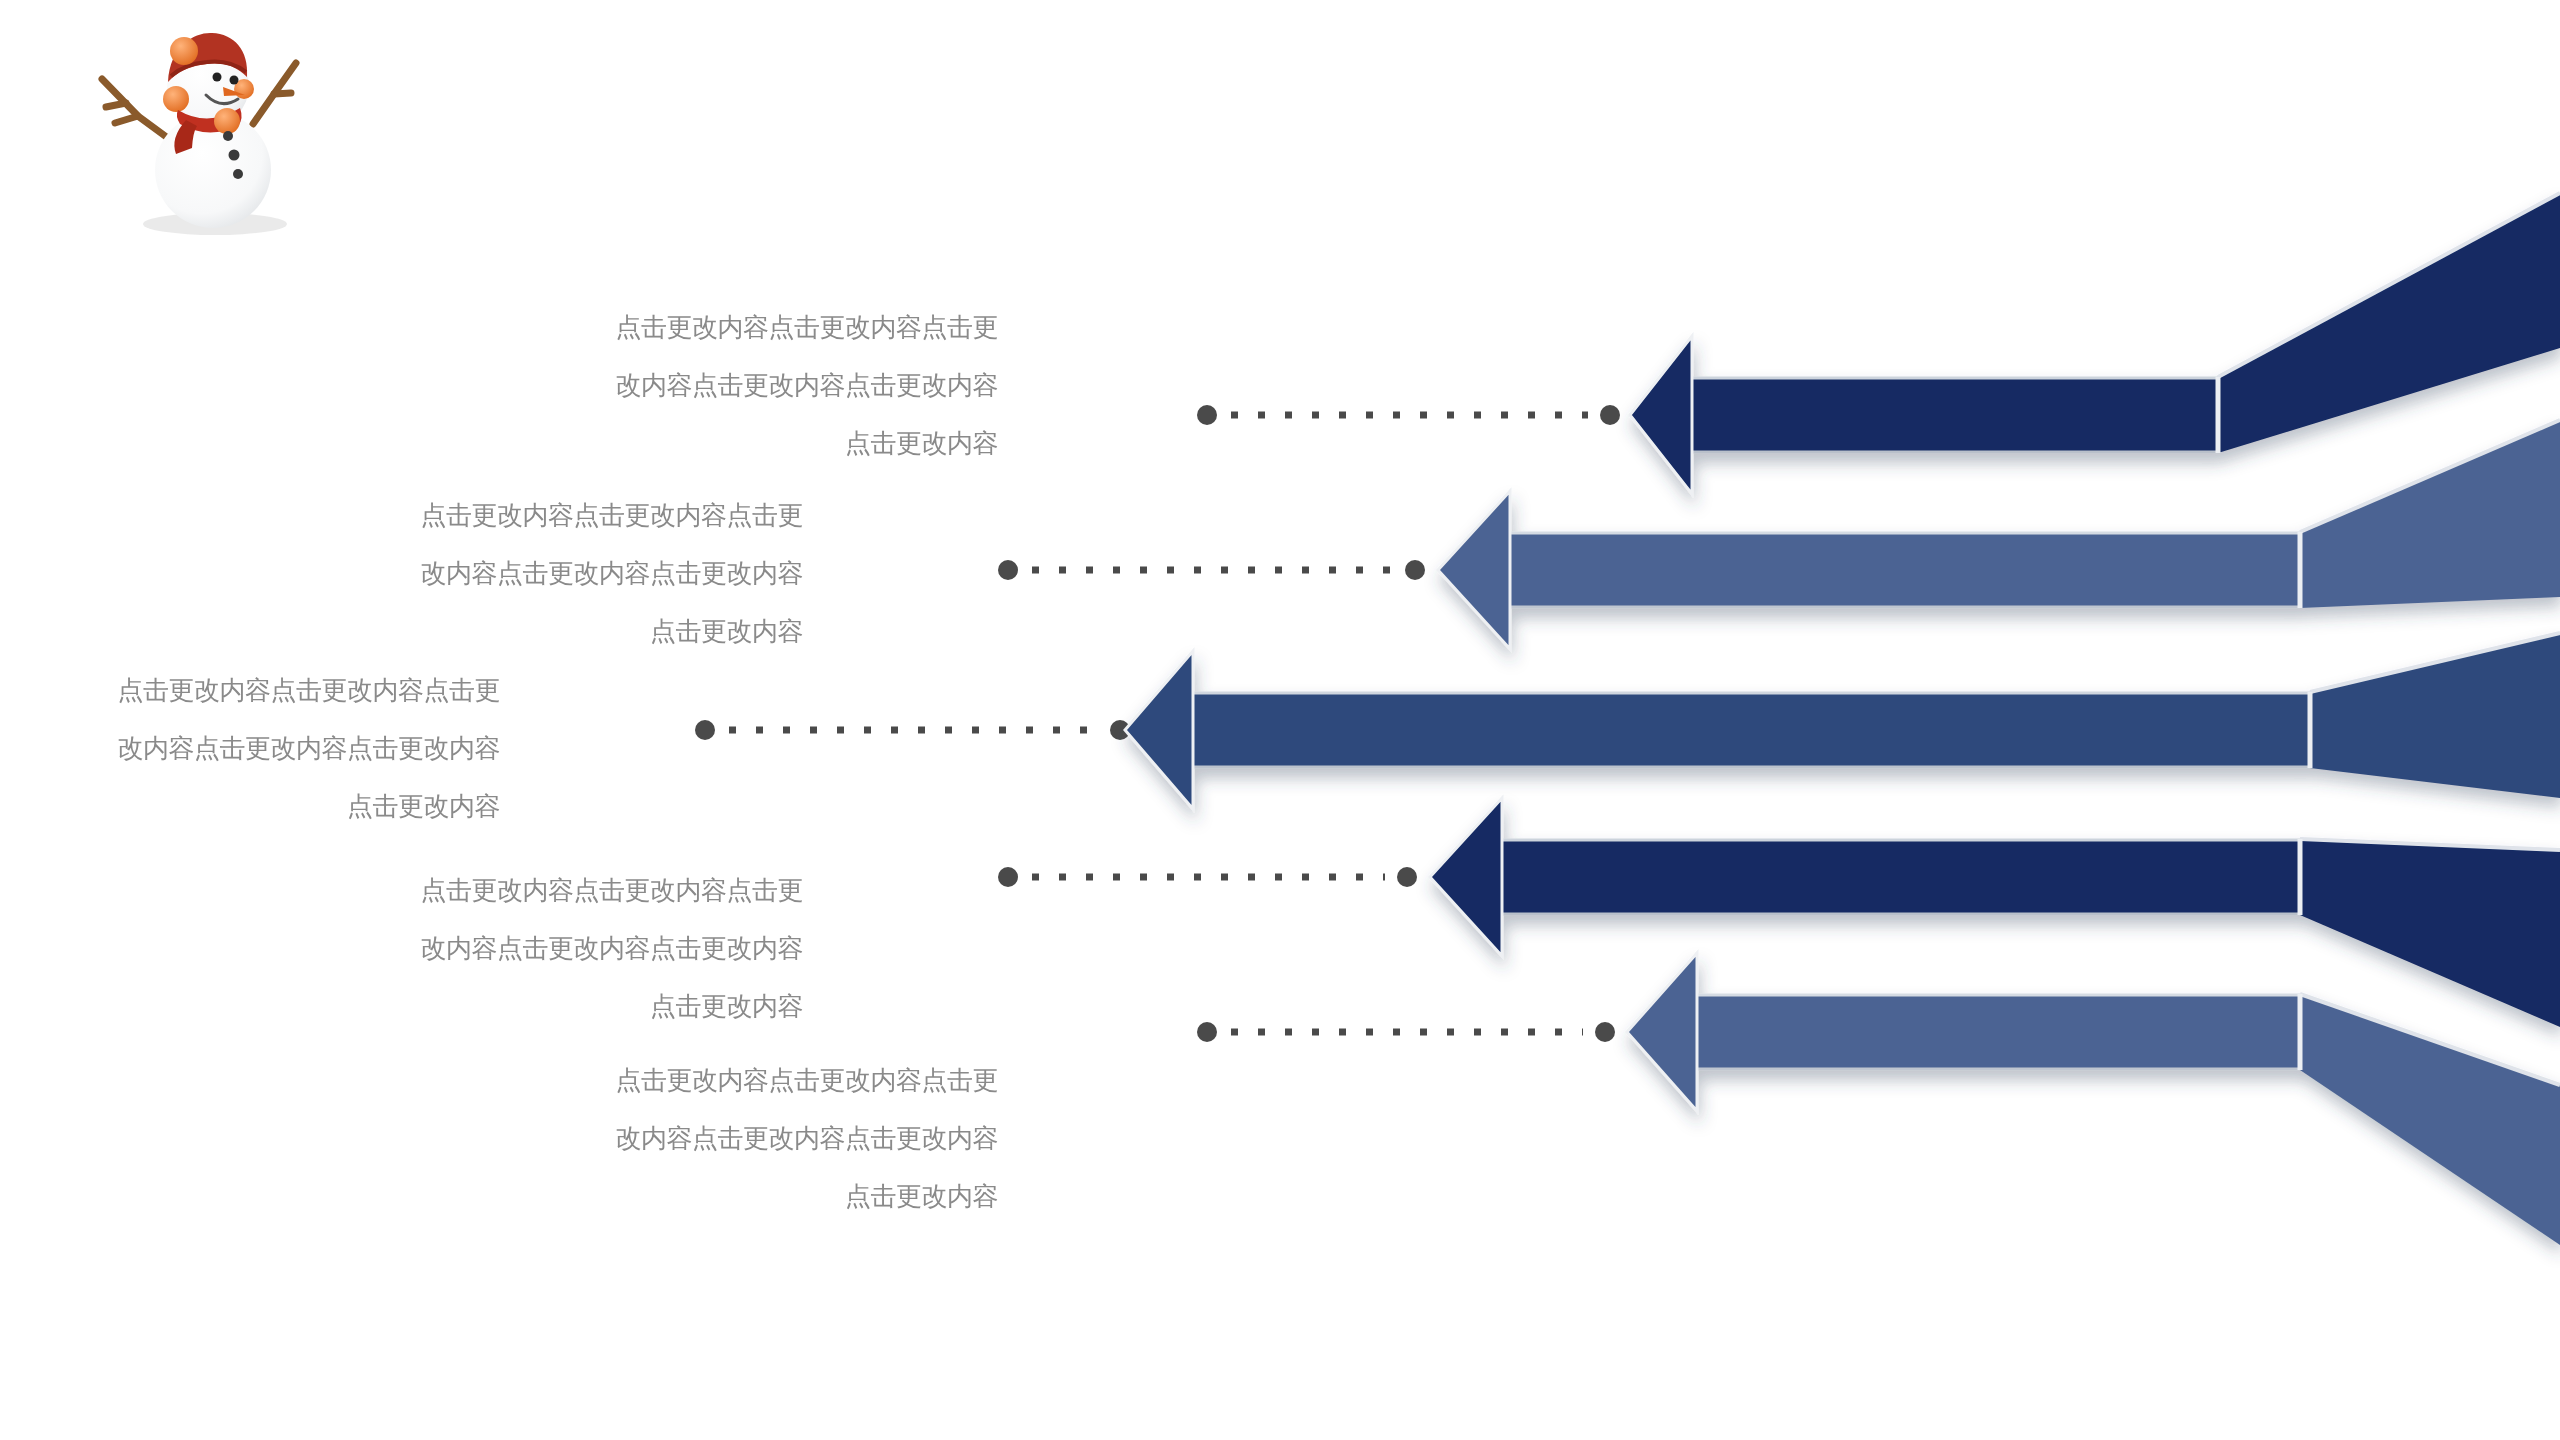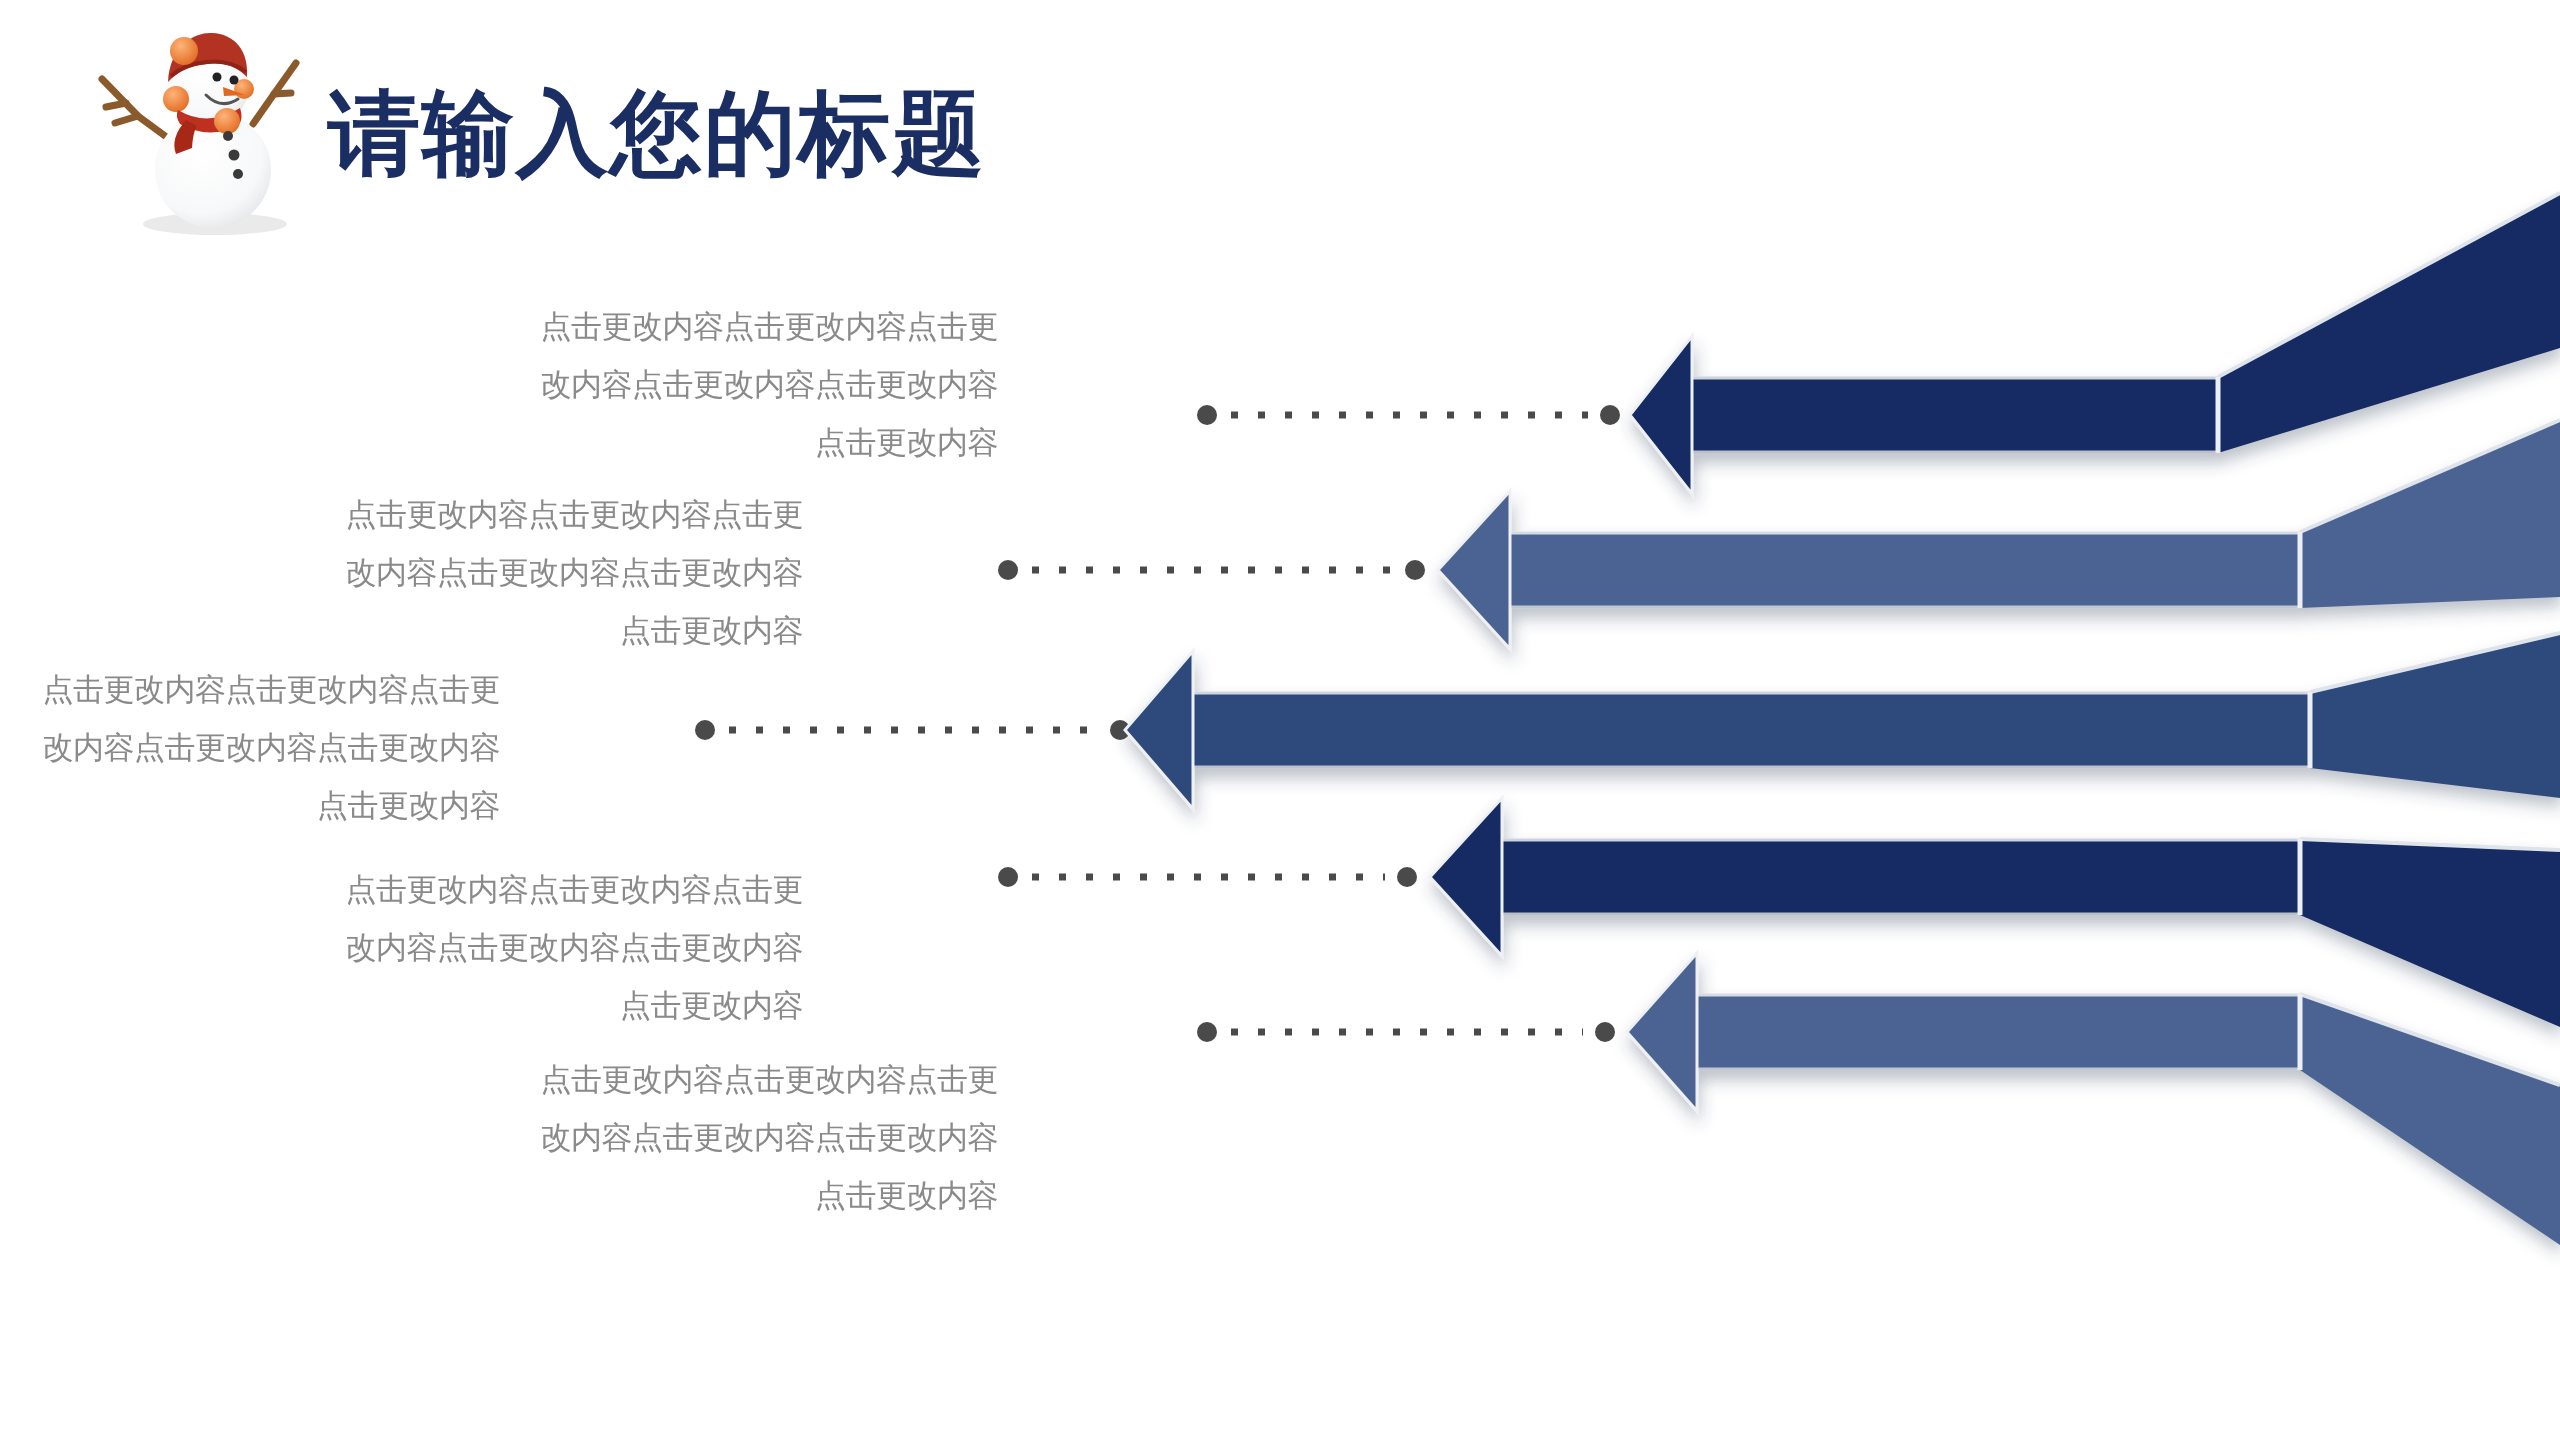--- a/index.html
+++ b/index.html
@@ -8,35 +8,34 @@
     overflow:hidden;font-family:"Liberation Sans","DejaVu Sans",sans-serif;
   }
   #arrow-layer{position:absolute;left:0;top:0;width:2560px;height:1440px;}
   .slide-title{
     position:absolute;left:328px;top:78px;width:1200px;height:110px;
     font-size:92px;font-weight:800;color:#1a2e63;letter-spacing:2px;
     line-height:110px;white-space:nowrap;
   }
   .tb{
     position:absolute;width:760px;text-align:right;
-    font-size:31px;color:#8a8a8a;line-height:58px;letter-spacing:-0.5px;
+    font-size:26px;color:#8a8a8a;line-height:58px;letter-spacing:-0.5px;
   }
   .tb div{white-space:nowrap;}
   .tb1{right:1562px;top:298px;}
   .tb2{right:1757px;top:486px;}
   .tb3{right:2060px;top:661px;}
   .tb4{right:1757px;top:861px;}
   .tb5{right:1562px;top:1051px;}
 </style>
 </head>
 <body>
 
 <div id="slide">
 
-  <div class="slide-title">请输入您的标题</div>
 
   <svg id="arrow-layer" viewBox="0 0 2560 1440" xmlns="http://www.w3.org/2000/svg">
     <defs>
       <filter id="sh" x="-20%" y="-20%" width="140%" height="140%">
         <feDropShadow dx="2" dy="10" stdDeviation="8" flood-color="#32425f" flood-opacity="0.32"></feDropShadow>
       </filter>
       <radialGradient id="snowGrad" cx="40%" cy="35%" r="75%">
         <stop offset="0%" stop-color="#ffffff"></stop>
         <stop offset="70%" stop-color="#f7f8f9"></stop>
         <stop offset="100%" stop-color="#dfe2e5"></stop>

